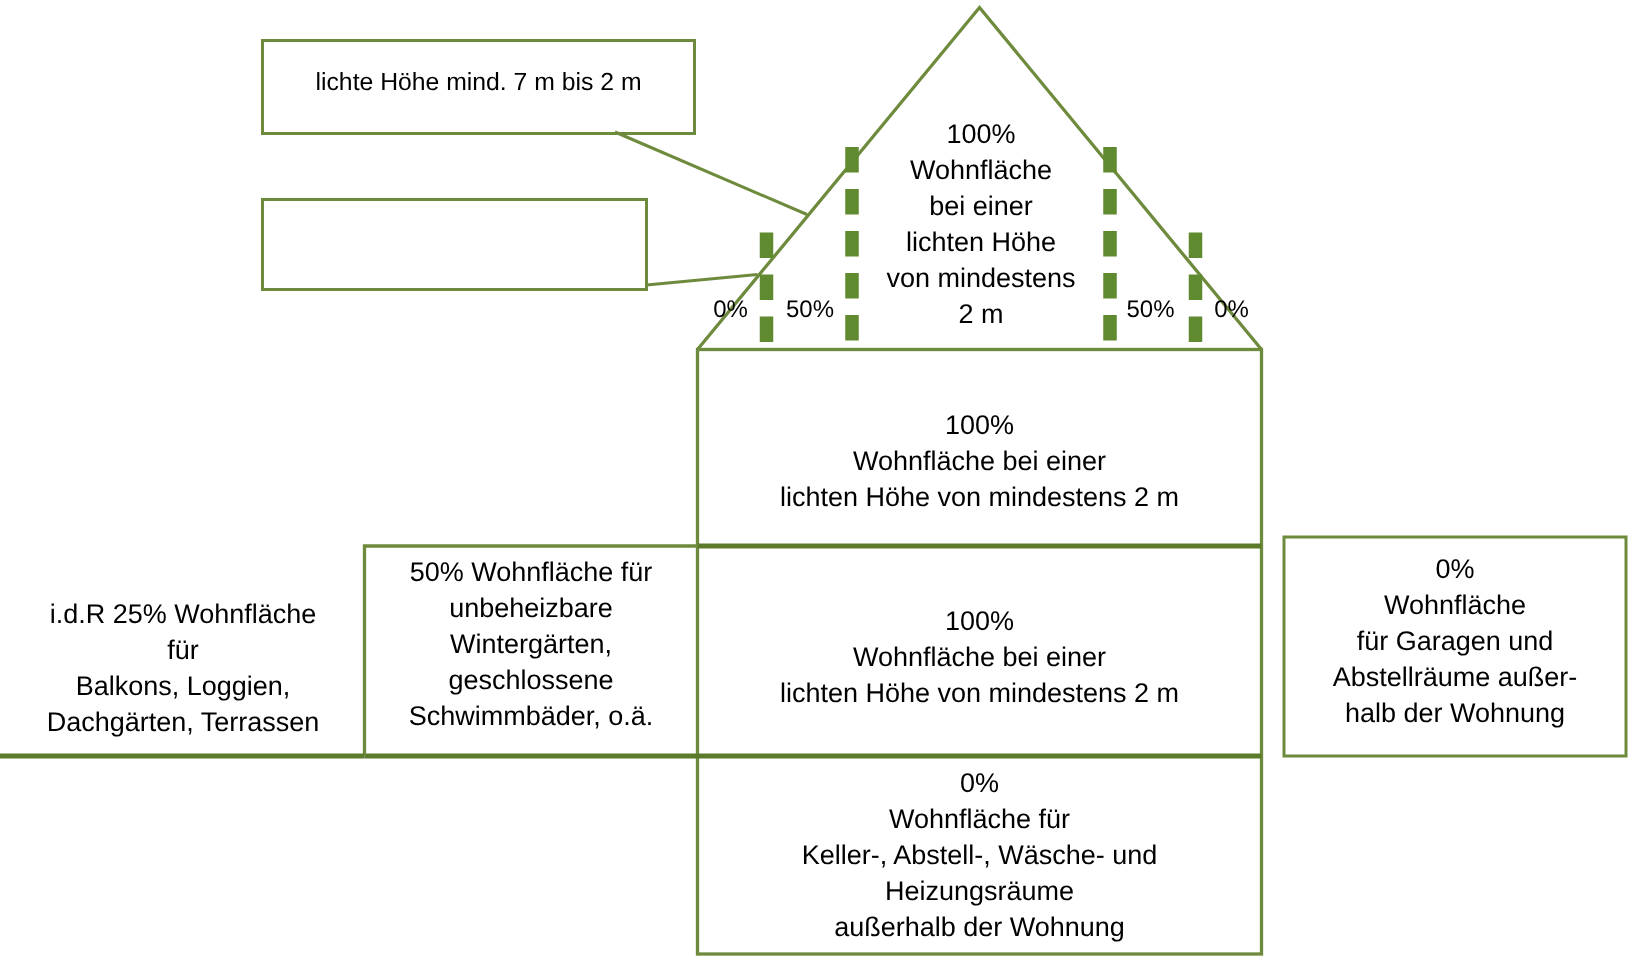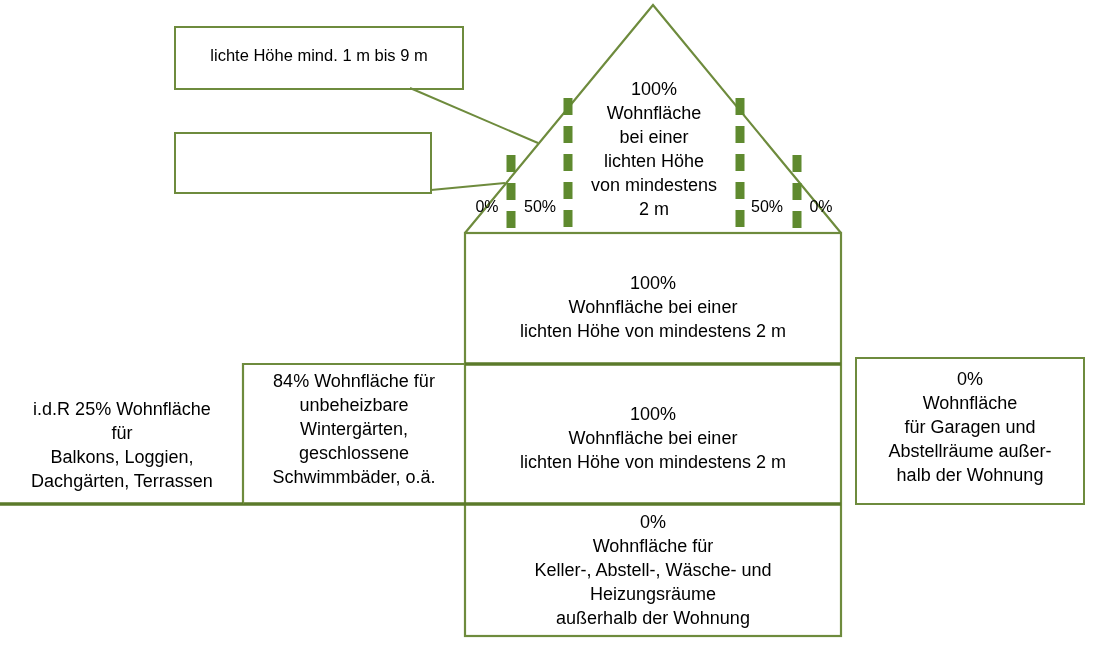--- a/index.html
+++ b/index.html
@@ -69,21 +69,21 @@
 
     <line x1="410" y1="88" x2="538" y2="143" stroke="#6e8b3d" stroke-width="2"></line>
     <line x1="431" y1="190" x2="505" y2="183" stroke="#6e8b3d" stroke-width="2"></line>
 
     <line x1="511" y1="155" x2="511" y2="233" stroke="#5f8a2f" stroke-width="9" stroke-dasharray="17,11"></line>
     <line x1="568" y1="98" x2="568" y2="233" stroke="#5f8a2f" stroke-width="9" stroke-dasharray="17,11"></line>
     <line x1="740" y1="98" x2="740" y2="233" stroke="#5f8a2f" stroke-width="9" stroke-dasharray="17,11"></line>
     <line x1="797" y1="155" x2="797" y2="233" stroke="#5f8a2f" stroke-width="9" stroke-dasharray="17,11"></line>
   </svg>
 
-  <div class="txt callout-text" style="left:180px; top:45px; width:278px;">lichte Höhe mind. 1 m bis 9 m</div>
+  <div class="txt callout-text" style="left:180px; top:45px; width:278px;">lichte Höhe mind. 7 m bis 2 m</div>
 
 
   <div class="txt" style="left:578px; top:78px; width:152px;">100%
 Wohnfläche
 bei einer
 lichten Höhe
 von mindestens
 2 m</div>
 
   <div class="txt pct-label" style="left:467px; top:196px; width:40px;">0%</div>
@@ -98,21 +98,21 @@
   <div class="txt" style="left:470px; top:403px; width:366px;">100%
 Wohnfläche bei einer
 lichten Höhe von mindestens 2 m</div>
 
   <div class="txt" style="left:470px; top:511px; width:366px;">0%
 Wohnfläche für
 Keller-, Abstell-, Wäsche- und
 Heizungsräume
 außerhalb der Wohnung</div>
 
-  <div class="txt" style="left:247px; top:370px; width:214px;">84% Wohnfläche für
+  <div class="txt" style="left:247px; top:370px; width:214px;">50% Wohnfläche für
 unbeheizbare
 Wintergärten,
 geschlossene
 Schwimmbäder, o.ä.</div>
 
   <div class="txt" style="left:8px; top:398px; width:228px;">i.d.R 25% Wohnfläche
 für
 Balkons, Loggien,
 Dachgärten, Terrassen</div>
 

